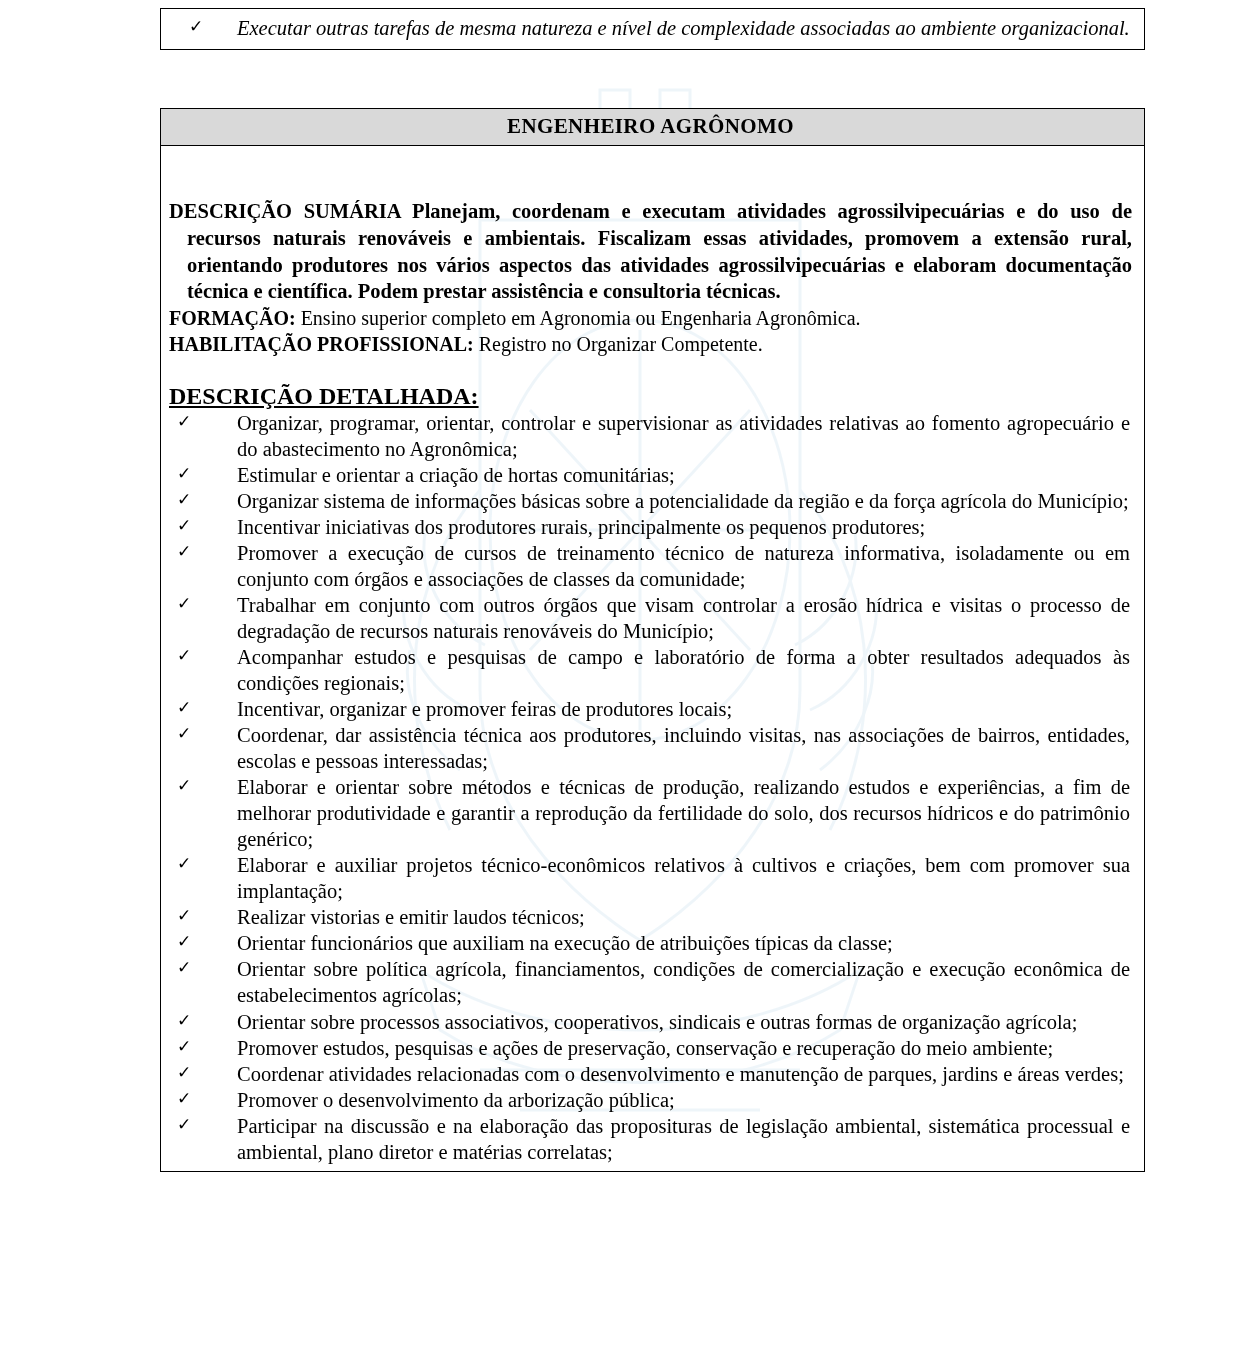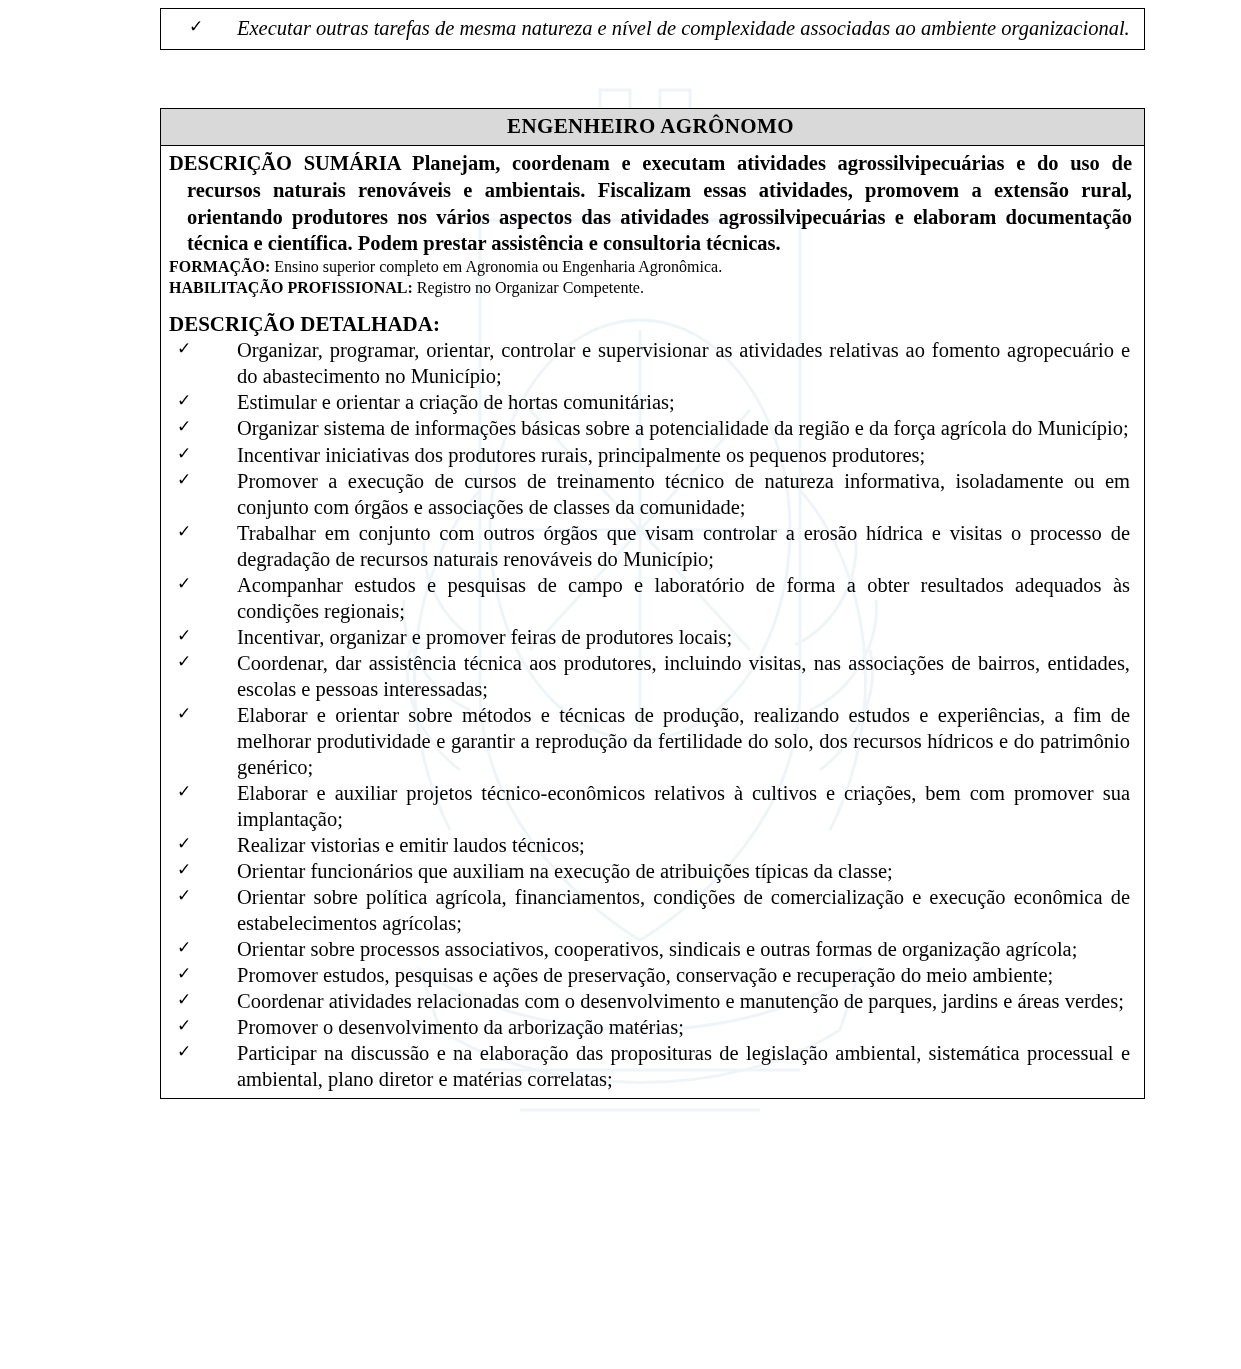--- a/index.html
+++ b/index.html
@@ -99,39 +99,41 @@
   }
 
   .summary {
     font-weight: bold;
     font-size: 20.5px;
     line-height: 1.30;
     text-align: justify;
     text-justify: inter-word;
     text-indent: 0;
     padding: 4px 12px 0 8px;
+    margin-top: 48px;
   }
   .summary .hang {
     display: block;
     padding-left: 18px;
     text-indent: -18px;
   }
 
   .line-block {
-    font-size: 16px;
+    font-size: 20px;
     line-height: 1.30;
     padding: 0 12px 0 8px;
   }
   .line-block b { font-weight: bold; }
 
   .section-title {
     font-weight: bold;
-    font-size: 21px;
+    font-size: 24px;
     padding: 0 12px 0 8px;
-    margin-top: 14px;
+    margin-top: 26px;
+    text-decoration: underline;
   }
 
   ul.detail {
     list-style: none;
     margin: 0;
     padding: 0 12px 6px 8px;
   }
   ul.detail li {
     display: flex;
     align-items: flex-start;
@@ -217,21 +219,21 @@
 
         <div class="line-block">
           <b>HABILITAÇÃO PROFISSIONAL:</b><span> Registro no Organizar Competente.</span>
         </div>
 
         <div class="section-title">DESCRIÇÃO DETALHADA:</div>
 
         <ul class="detail">
           <li>
                 <span class="check">✓</span>
-                <span class="item-text">Organizar, programar, orientar, controlar e supervisionar as atividades relativas ao fomento agropecuário e do abastecimento no Município;</span>
+                <span class="item-text">Organizar, programar, orientar, controlar e supervisionar as atividades relativas ao fomento agropecuário e do abastecimento no Agronômica;</span>
               </li>
           <li>
                 <span class="check">✓</span>
                 <span class="item-text">Estimular e orientar a criação de hortas comunitárias;</span>
               </li>
           <li>
                 <span class="check">✓</span>
                 <span class="item-text">Organizar sistema de informações básicas sobre a potencialidade da região e da força agrícola do Município;</span>
               </li>
           <li>
@@ -285,21 +287,21 @@
           <li>
                 <span class="check">✓</span>
                 <span class="item-text">Promover estudos, pesquisas e ações de preservação, conservação e recuperação do meio ambiente;</span>
               </li>
           <li>
                 <span class="check">✓</span>
                 <span class="item-text">Coordenar atividades relacionadas com o desenvolvimento e manutenção de parques, jardins e áreas verdes;</span>
               </li>
           <li>
                 <span class="check">✓</span>
-                <span class="item-text">Promover o desenvolvimento da arborização matérias;</span>
+                <span class="item-text">Promover o desenvolvimento da arborização pública;</span>
               </li>
           <li>
                 <span class="check">✓</span>
                 <span class="item-text">Participar na discussão e na elaboração das proposituras de legislação ambiental, sistemática processual e ambiental, plano diretor e matérias correlatas;</span>
               </li>
         </ul>
       </td>
     </tr>
   </tbody>
     </table>

